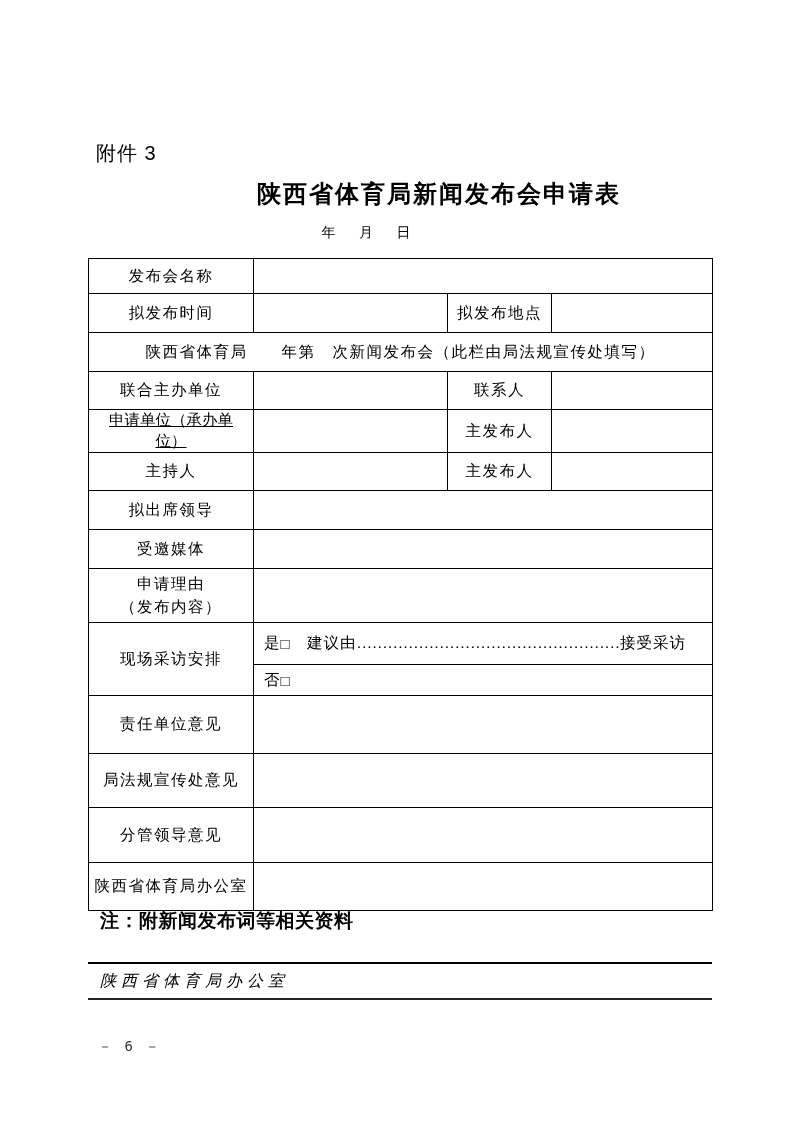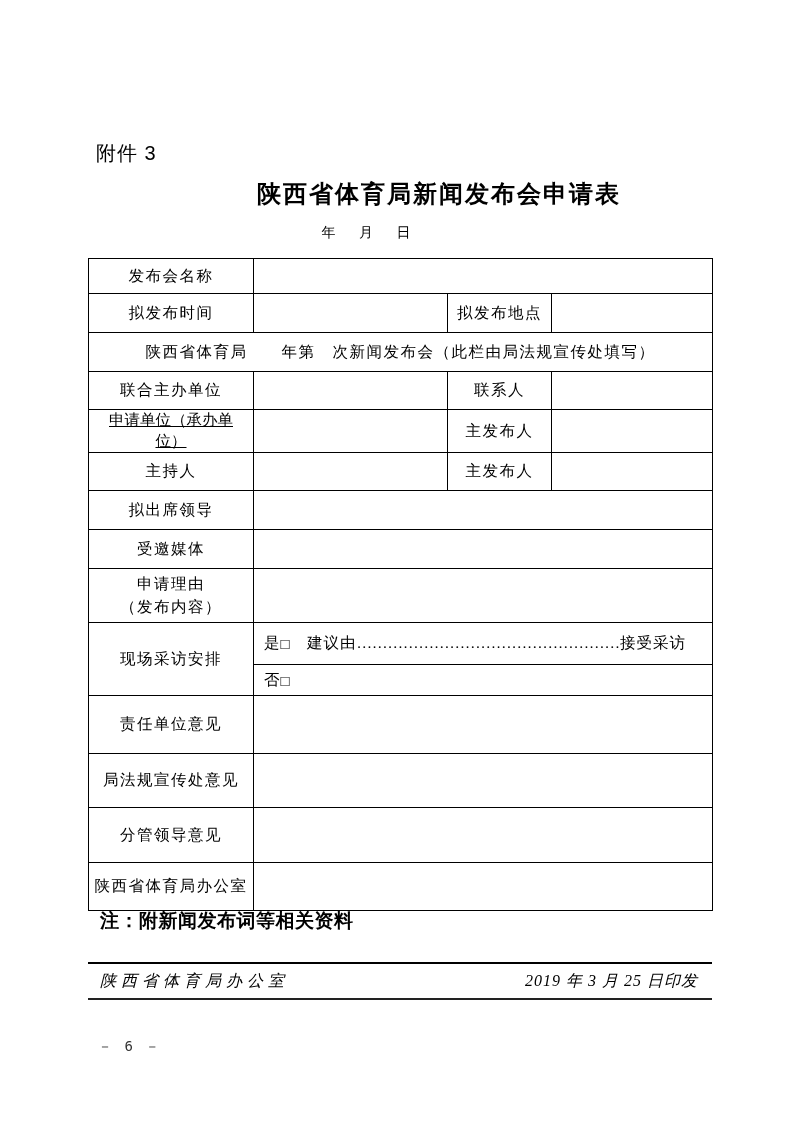--- a/index.html
+++ b/index.html
@@ -161,18 +161,17 @@
       <td>陕西省体育局办公室</td>
       <td colspan="3" class="val"></td>
     </tr>
   </tbody>
     </table>
 
   <div class="note">注：附新闻发布词等相关资料</div>
 
   <div class="footer">
     <span class="issuer">陕西省体育局办公室</span>
-    <span class="issue-date">2019 年 3 月 25 日印发</span>
   </div>
 
   <div class="page-number">－ 6 －</div>
 
 </div>
 
 </body></html>

